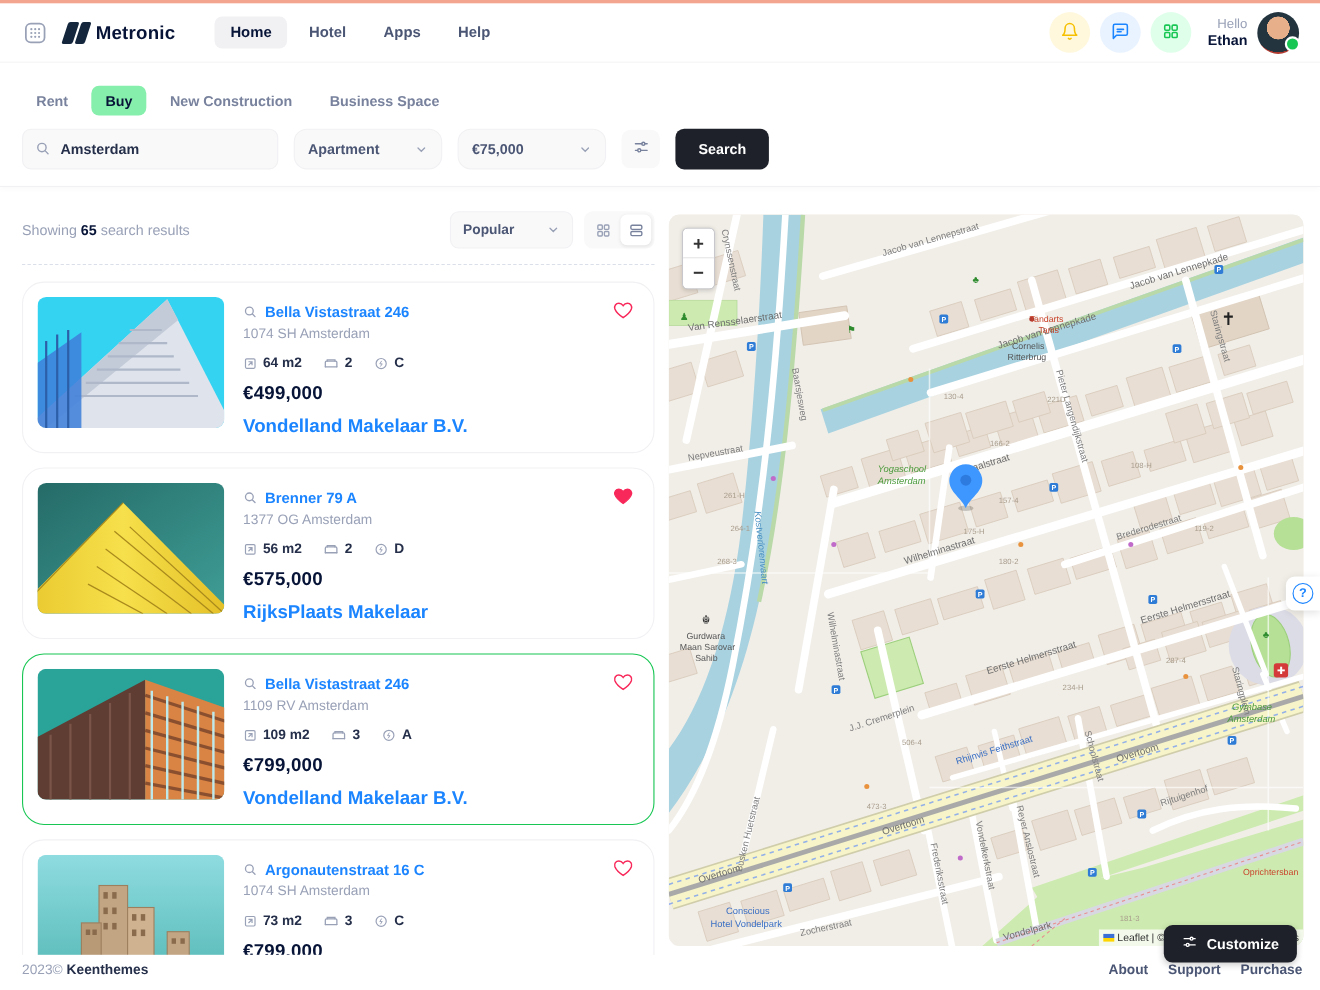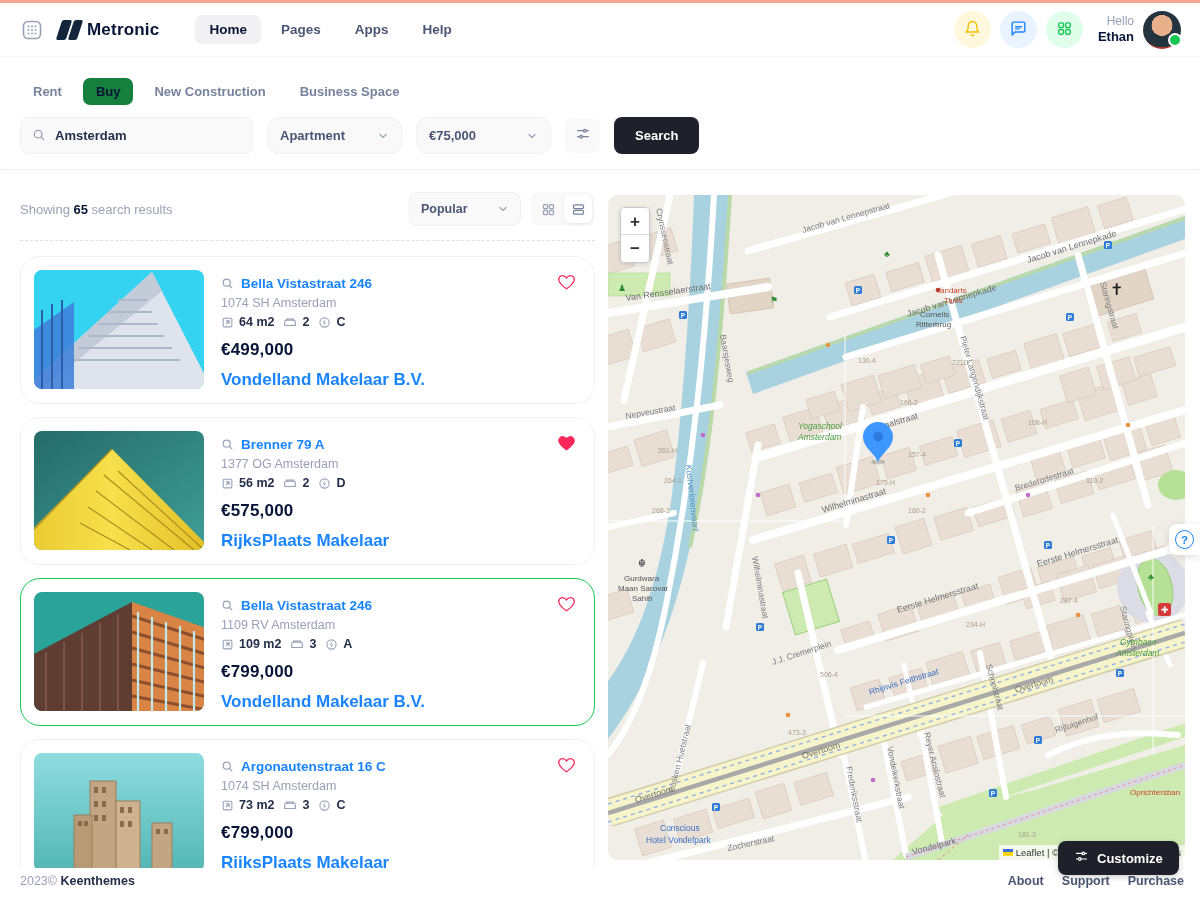--- a/index.html
+++ b/index.html
@@ -29,21 +29,21 @@
   .greeting .hello { font-size:12px; color:#99a1b7; font-weight:500; }
   .greeting .name { font-size:13px; color:#071437; font-weight:700; }
   .avatar { position:relative; width:38px; height:38px; border-radius:50%; cursor:pointer;
             background:radial-gradient(circle at 50% 38%, #e8b08a 0 34%, #23343f 35% 72%, #b03a30 73%); overflow:visible; }
   .avatar::after { content:""; position:absolute; right:-1px; bottom:2px; width:10px; height:10px; border-radius:50%; background:#17c653; border:2px solid #fff; }
 
   
   .filterbar { position:absolute; top:58px; left:0; right:0; height:112px; background:#fff; border-bottom:1px solid #f1f1f4; box-shadow:0 3px 4px rgba(0,0,0,.02); }
   .ftabs { display:flex; align-items:center; gap:8px; padding:20px 0 0 20px; }
   .ftab { font-size:13px; font-weight:600; color:#78829d; padding:6px 13px; border-radius:7px; cursor:pointer; }
-  .ftab.active { background:#15803d; color:#071437; font-weight:700; }
+  .ftab.active { background:#86efac; color:#071437; font-weight:700; }
   .fcontrols { display:flex; align-items:center; gap:14px; padding:12px 0 0 20px; }
   .searchbox { position:relative; width:233px; }
   .searchbox svg { position:absolute; left:12px; top:11px; color:#99a1b7; }
   .searchbox input { width:100%; height:37px; background:#f9f9f9; border:1px solid #f1f1f4; border-radius:8px; padding:0 10px 0 34px; font-size:13px; font-weight:600; color:#252f4a; font-family:"Liberation Sans",sans-serif; outline:none; }
   .fselect { width:135px; height:37px; background:#f9f9f9; border:1px solid #f1f1f4; border-radius:12px; display:flex; align-items:center; justify-content:space-between; padding:0 12px; cursor:pointer; }
   .fselect span { font-size:13px; font-weight:600; color:#4b5675; }
   .fselect svg { color:#99a1b7; }
   .sliders-btn { width:35px; height:35px; border:none; border-radius:8px; background:#f9f9f9; color:#78829d; display:flex; align-items:center; justify-content:center; cursor:pointer; }
   .search-btn { height:37px; padding:0 21px; border:none; border-radius:8px; background:#1e2129; color:#fff; font-size:13px; font-weight:600; cursor:pointer; font-family:"Liberation Sans",sans-serif; }
 
@@ -63,21 +63,21 @@
   .cards { margin-top:15px; display:flex; flex-direction:column; gap:13px; }
   .card { position:relative; display:flex; gap:17px; border:1px solid #f1f1f4; border-radius:20px; padding:13px; background:#fff; min-height:145px; }
   .card.selected { border-color:#17c653; }
   .card-img { width:170px; height:119px; border-radius:8px; overflow:hidden; flex:0 0 auto; }
   .card-img svg { display:block; }
   .card-body { padding-top:6px; }
   .c-title { display:flex; align-items:center; gap:7px; }
   .c-title svg { color:#99a1b7; }
   .c-title a { font-size:13.5px; font-weight:600; color:#1b84ff; text-decoration:none; cursor:pointer; }
   .c-addr { font-size:12.5px; color:#99a1b7; font-weight:500; margin:5px 0 0 0; }
-  .c-specs { display:flex; align-items:center; gap:9px; margin-top:5px;text-align:right; }
+  .c-specs { display:flex; align-items:center; gap:20px; margin-top:13px;text-align:right; }
   .spec { display:flex; align-items:center; gap:5px; font-size:12.5px; font-weight:600; color:#252f4a; }
   .spec svg { color:#99a1b7; }
   .c-price { font-size:17px; font-weight:700; color:#071437; margin-top:11px; letter-spacing:.2px; }
   .c-agency { font-size:17px; font-weight:600; color:#1b84ff; margin-top:10px; cursor:pointer; }
   .fav-btn { position:absolute; top:16px; right:18px; border:none; background:transparent; cursor:pointer; padding:0; }
   .fav-btn svg { display:block; }
 
   
   .map { position:absolute; top:195px; left:608px; width:577px; height:665px; border-radius:10px; overflow:hidden; background:#f1eee8; }
   .map > svg { position:absolute; top:0; left:0; }
@@ -134,21 +134,21 @@
       </button>
       <div class="logo">
         <span class="logo-mark">
             <i></i>
             <i></i>
           </span>
         <span class="logo-text">Metronic</span>
       </div>
       <nav>
         <span class="nav-item active">Home</span>
-        <span class="nav-item">Pages</span>
+        <span class="nav-item">Hotel</span>
         <span class="nav-item">Apps</span>
         <span class="nav-item">Help</span>
       </nav>
     </div>
     <div class="h-right">
       <button class="round-ic ic-warning">
         <span><svg width="17" height="17" viewBox="0 0 24 24" fill="none" stroke="currentColor" stroke-width="2" stroke-linecap="round" stroke-linejoin="round">
               <path d="M18 8a6 6 0 0 0-12 0c0 7-3 9-3 9h18s-3-2-3-9"></path>
               <path d="M13.7 21a2 2 0 0 1-3.4 0"></path>
             </svg></span>

